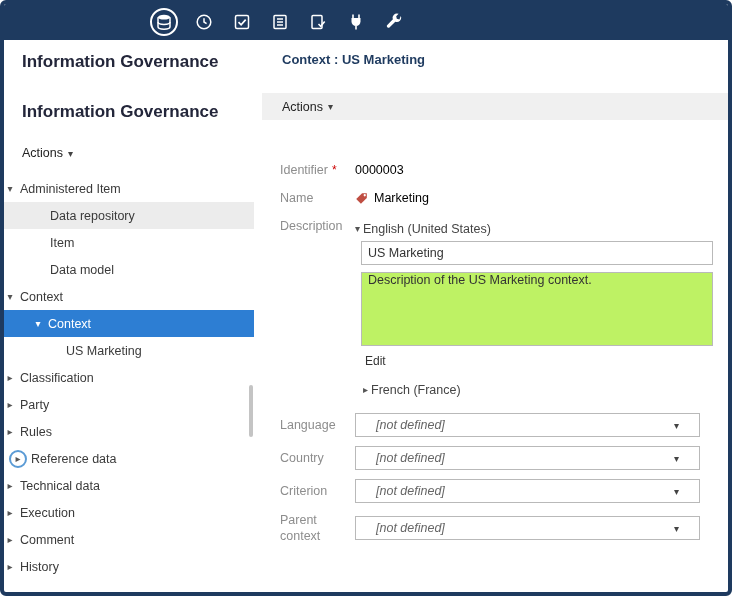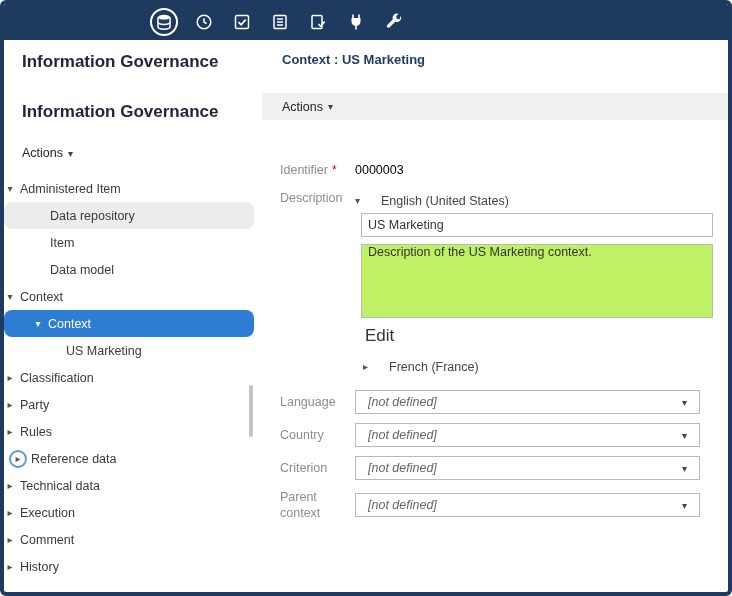--- a/index.html
+++ b/index.html
@@ -46,21 +46,21 @@
     height: 27px; display: flex; align-items: center;
     font-size: 12.5px; color: #3a3a3a; cursor: pointer; width: 100%;
   }
   .trow .arr {
     width: 12px; display: inline-block; text-align: center;
     font-size: 10px; color: #555; flex-shrink: 0;
   }
   .arr.down::before { content: "▾"; }
   .arr.right::before { content: "▸"; }
   .lvl0 { }
-  .lvl1 { padding-left: 42px; border-radius: 8px; }
+  .lvl1 { padding-left: 42px; }
   .lvl1.witharrow { padding-left: 28px; }
   .lvl2 { padding-left: 58px; }
   .tlabel { margin-left: 4px; }
   .trow.hl { background: #ececec; }
   .trow.selected { background: #2d7ed3; color: #fff; }
   .trow.selected .arr { color: #fff; }
   .ring {
     width: 18px; height: 18px; border: 2px solid #5b9bd5; border-radius: 50%;
     display: inline-flex; align-items: center; justify-content: center;
     margin-left: -5px; flex-shrink: 0;
@@ -91,41 +91,41 @@
   .flabel {
     width: 75px; flex-shrink: 0; position: relative;
     font-size: 12.5px; color: #8d8d8d; line-height: 16px;
   }
   .req { position: absolute; left: 52px; top: 0; color: #cc0000; font-size: 12px; }
   .fvalue { font-size: 12.5px; color: #000000; display: flex; align-items: center; gap: 6px; }
   .name-icon { display: inline-flex; align-items: center; }
   .desc-body { flex: 1; }
   .locale-header {
     font-size: 12.5px; color: #444;
-    display: inline-flex; align-items: center; gap: 21px; cursor: pointer;
+    display: inline-flex; align-items: center; gap: 3px; cursor: pointer;
   }
   .locale-header .arr { font-size: 10px; color: #555; }
   .locale-collapsed { margin: 10px 0 0 8px; }
   .text-input {
     display: block; width: 352px; height: 24px;
     border: 1px solid #b9b9b9; margin: 5px 0 0 6px; padding: 2px 6px;
     font-family: "Liberation Sans", sans-serif; font-size: 12.5px; color: #333;
     background: #fff;
   }
   .text-area {
     display: block; width: 352px; height: 74px;
     border: 1px solid #b9b9b9; margin: 7px 0 0 6px; padding: 0 6px;
     font-family: "Liberation Sans", sans-serif; font-size: 12.5px; color: #333;
     resize: none; background: #bef264;
   }
-  .edit-link { display: inline-block; margin: 8px 12px 0 10px; font-size: 17px; color: #333; cursor: pointer; }
+  .edit-link { display: inline-block; margin: 8px 12px 0 10px; font-size: 12px; color: #333; cursor: pointer; }
   .select {
     width: 345px; height: 24px; border: 1px solid #b9b9b9; background: #fff;
     display: flex; align-items: center; justify-content: space-between;
-    padding: 0 12px; cursor: pointer;
+    padding: 0 20px; cursor: pointer;
   }
   .sel-text { font-size: 12.5px; font-style: italic; color: #666; }
   .sel-caret { font-size: 10px; color: #444; }
   .sel-caret::before { content: "▾"; }
 </style>
 </head>
 <body>
 
 <div class="window">
 
@@ -264,20 +264,34 @@
       <div class="form">
 
         <div class="frow frow-identifier">
           <label class="flabel">
             <span>Identifier</span>
             <span class="req">*</span>
           </label>
           <div class="fvalue">0000003</div>
         </div>
 
+        <div class="frow frow-name">
+          <label class="flabel">
+            <span>Name</span>
+          </label>
+          <div class="fvalue">
+            <span class="name-icon">
+              <svg width="13" height="13" viewBox="0 0 16 16">
+                <path d="M8.7 1.5h5.8v5.8l-7.2 7.2-5.8-5.8z" fill="#bf4e42"></path>
+                <circle cx="12" cy="4" r="1.4" fill="#fff"></circle>
+              </svg>
+            </span>
+            <span>Marketing</span>
+          </div>
+        </div>
 
         <div class="frow top frow-desc">
           <label class="flabel">
             <span>Description</span>
           </label>
           <div class="desc-body">
             <span class="locale-header">
               <span class="arr down"></span>
               <span>English (United States)</span>
             </span>

